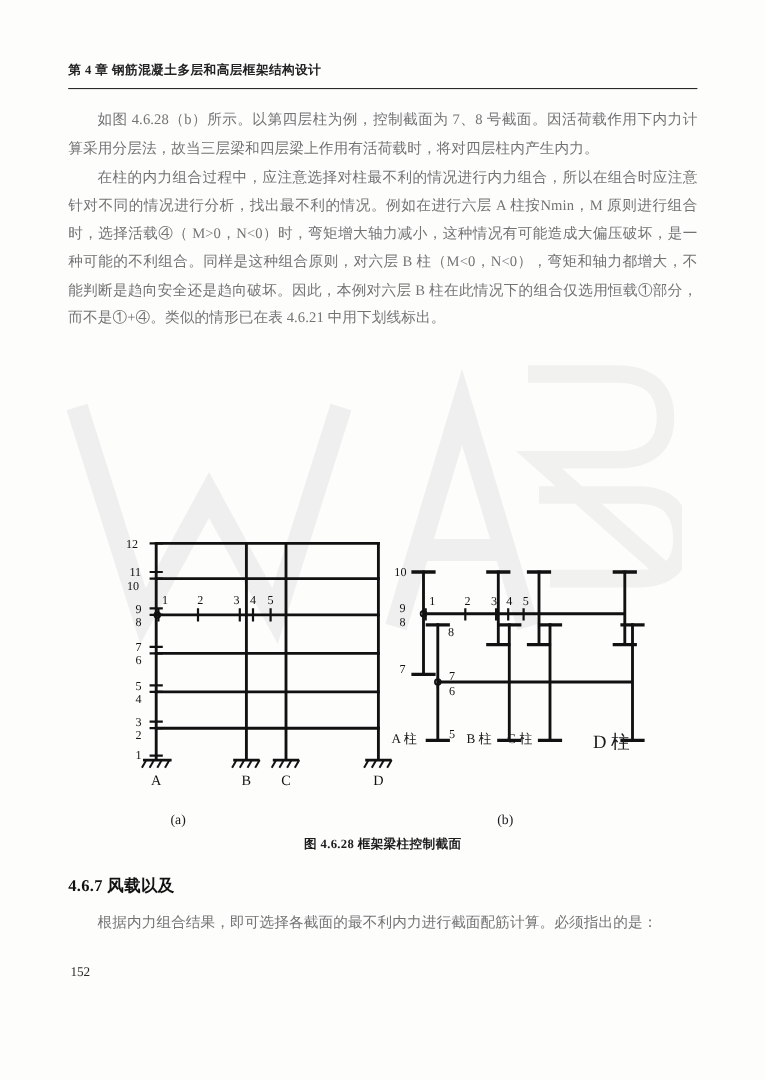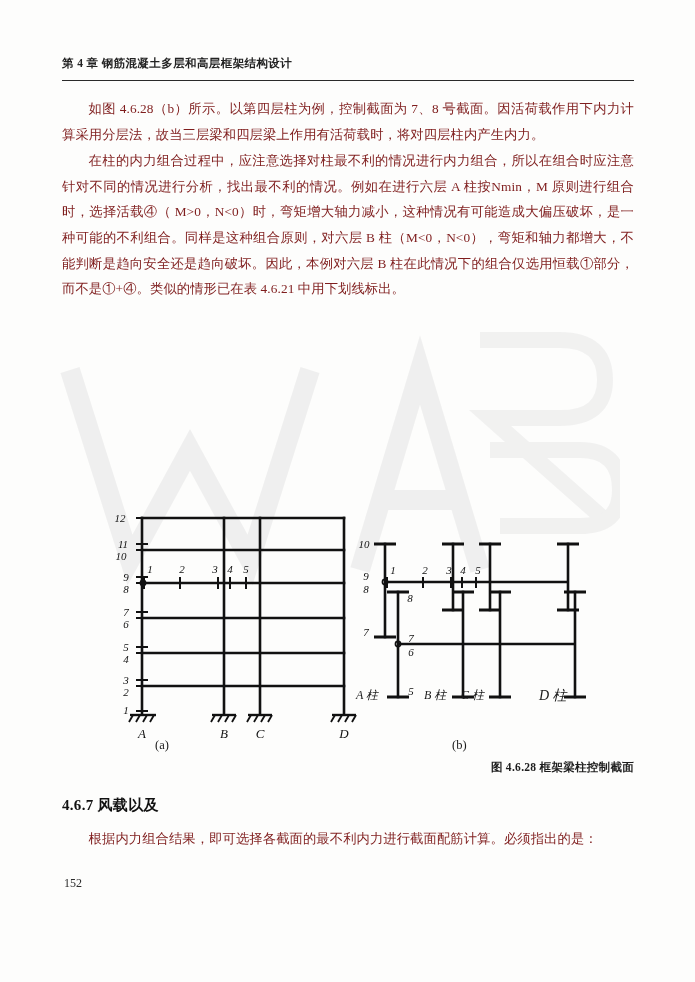--- a/index.html
+++ b/index.html
@@ -72,46 +72,45 @@
     top: 96px;
     width: 572px;
   }
   p.para {
     margin: 0 0 1px 0;
     font-size: 13.3px;
     line-height: 25.6px;
     text-align: justify;
     text-justify: inter-ideograph;
     text-indent: 2em;
-    color: #7f1d1d;
+    color: #737373;
     letter-spacing: 0.1px;
   }
 
   
   .figure {
     position: absolute;
     left: 62px;
-    top: 500px;
+    top: 476px;
     width: 572px;
     height: 255px;
-    font-style: italic;
   }
   .fig-sub {
     position: absolute;
     font-size: 12.5px;
     color: #1a1a1a;
   }
   .fig-sub.a { left: 155px; top: 738px; }
   .fig-sub.b { left: 452px; top: 738px; }
   .fig-caption {
     position: absolute;
     left: 62px;
     top: 760px;
     width: 572px;
-    text-align: right;
+    text-align: center;
     font-size: 11.5px;
     font-weight: bold;
     color: #1d1d1d;
     letter-spacing: 0.3px;
   }
 
   
   .section-heading {
     position: absolute;
     left: 62px;
@@ -334,21 +333,21 @@
         <text x="75" y="42" text-anchor="middle">2</text>
         <text x="99" y="42" text-anchor="middle">3</text>
         <text x="113" y="42" text-anchor="middle">4</text>
         <text x="128" y="42" text-anchor="middle">5</text>
       </g>
     </svg>
 
     <div style="position:absolute; left:294px; top:187px; font-size:12px;">A 柱</div>
     <div style="position:absolute; left:362px; top:187px; font-size:12px;">B 柱</div>
     <div style="position:absolute; left:399px; top:187px; font-size:12px;">C 柱</div>
-    <div style="position:absolute; left:477px; top:187px; font-size:14px;">D 柱</div>
+    <div style="position:absolute; left:477px; top:187px; font-size:17px;">D 柱</div>
   </div>
 
   <div class="fig-sub a">(a)</div>
   <div class="fig-sub b">(b)</div>
   <div class="fig-caption">图 4.6.28    框架梁柱控制截面</div>
 
   <div class="section-heading">4.6.7  风载以及</div>
   <div class="tail-block">
     <p class="para">根据内力组合结果，即可选择各截面的最不利内力进行截面配筋计算。必须指出的是：</p>
   </div>

